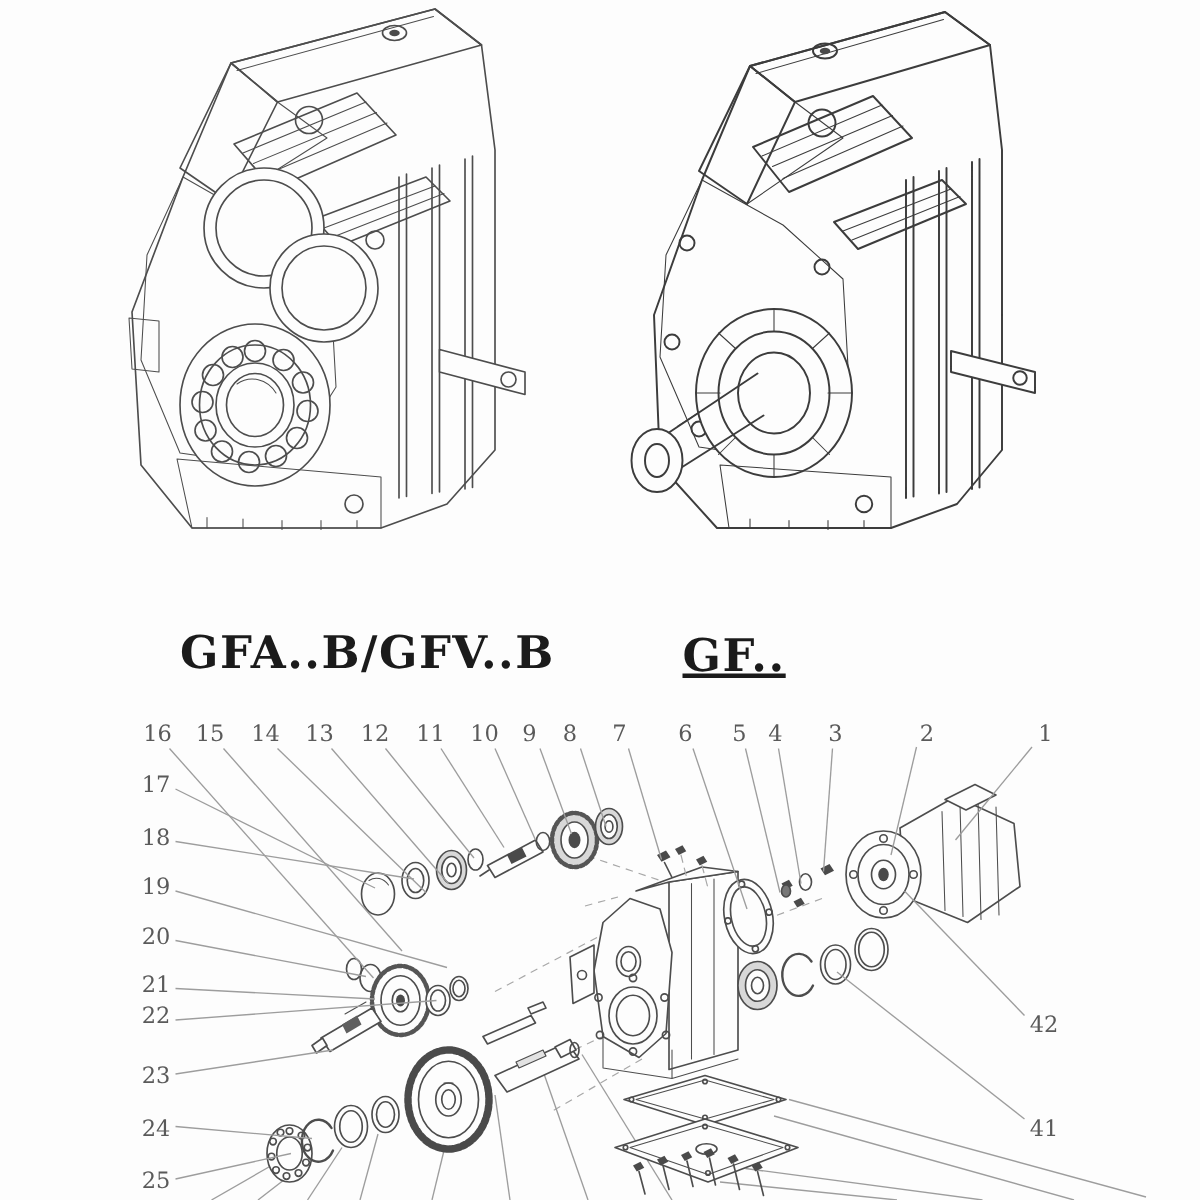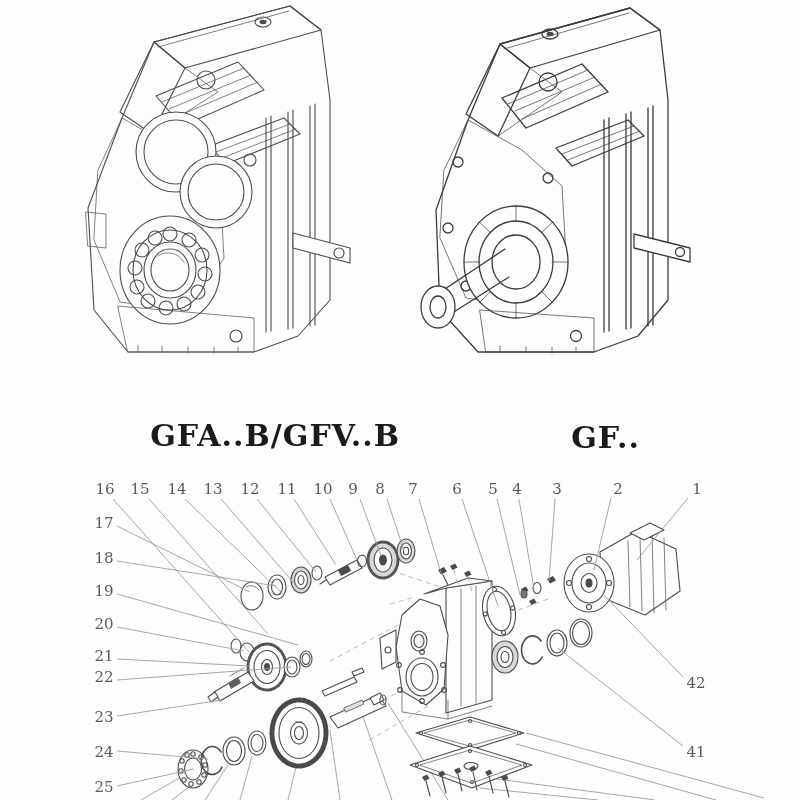--- a/index.html
+++ b/index.html
@@ -18,24 +18,24 @@
   .filldark{fill:#4a4a4a;stroke:none;}
   .fillmid{fill:#d8d8d8;}
   .leader{stroke:#9d9d9d;stroke-width:0.9;fill:none;}
   .dashed{stroke:#a8a8a8;stroke-width:0.8;fill:none;stroke-dasharray:5 4;}
   .teeth{fill:none;stroke:#555;stroke-width:3;stroke-dasharray:2.2 1.7;}
   .teeth-big{fill:none;stroke:#4a4a4a;stroke-width:5;stroke-dasharray:2.5 1.9;}
   text.callout{font:15px "DejaVu Serif",serif;fill:#5a5a5a;text-anchor:middle;}
   .model-label{
     position:absolute;
     font-weight:bold;font-size:30px;color:#1b1b1b;letter-spacing:1px;
-    text-align:right;white-space:nowrap;
+    text-align:left;white-space:nowrap;
   }
   #label-gfab{left:120px;top:418px;width:280px;}
-  #label-gf{left:465px;top:420px;width:175px;}
+  #label-gf{left:455px;top:420px;width:175px;text-decoration:underline;}
 </style>
 </head>
 <body>
 
 <div class="page">
 
   <svg id="draw-gfab" style="left:58px;top:0px" width="348" height="386" viewBox="0 0 348 386">
     <g class="lineart">
 
       <path d="M30,208 L64,118 L96,42 L232,6 L263,30 L272,100 L272,300 L240,336 L196,352 L70,352 L36,310 Z" class="fillwhite"></path>

